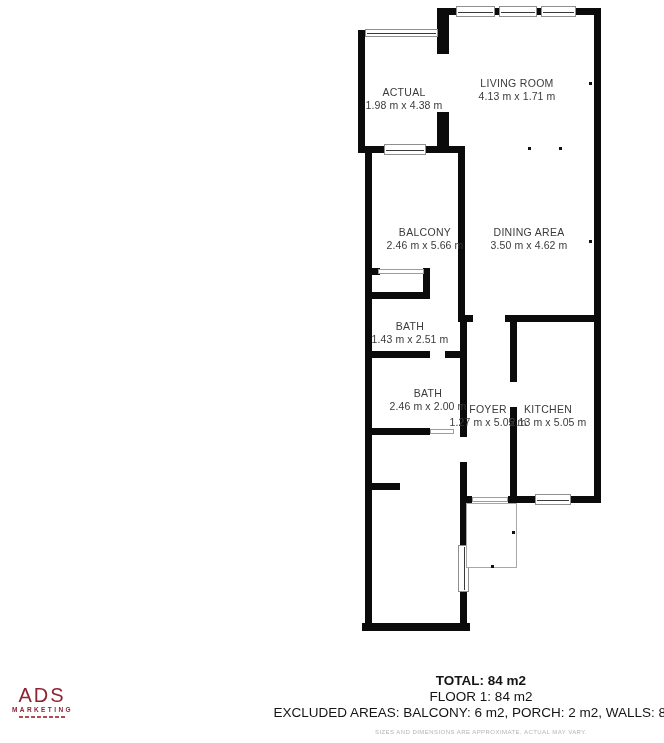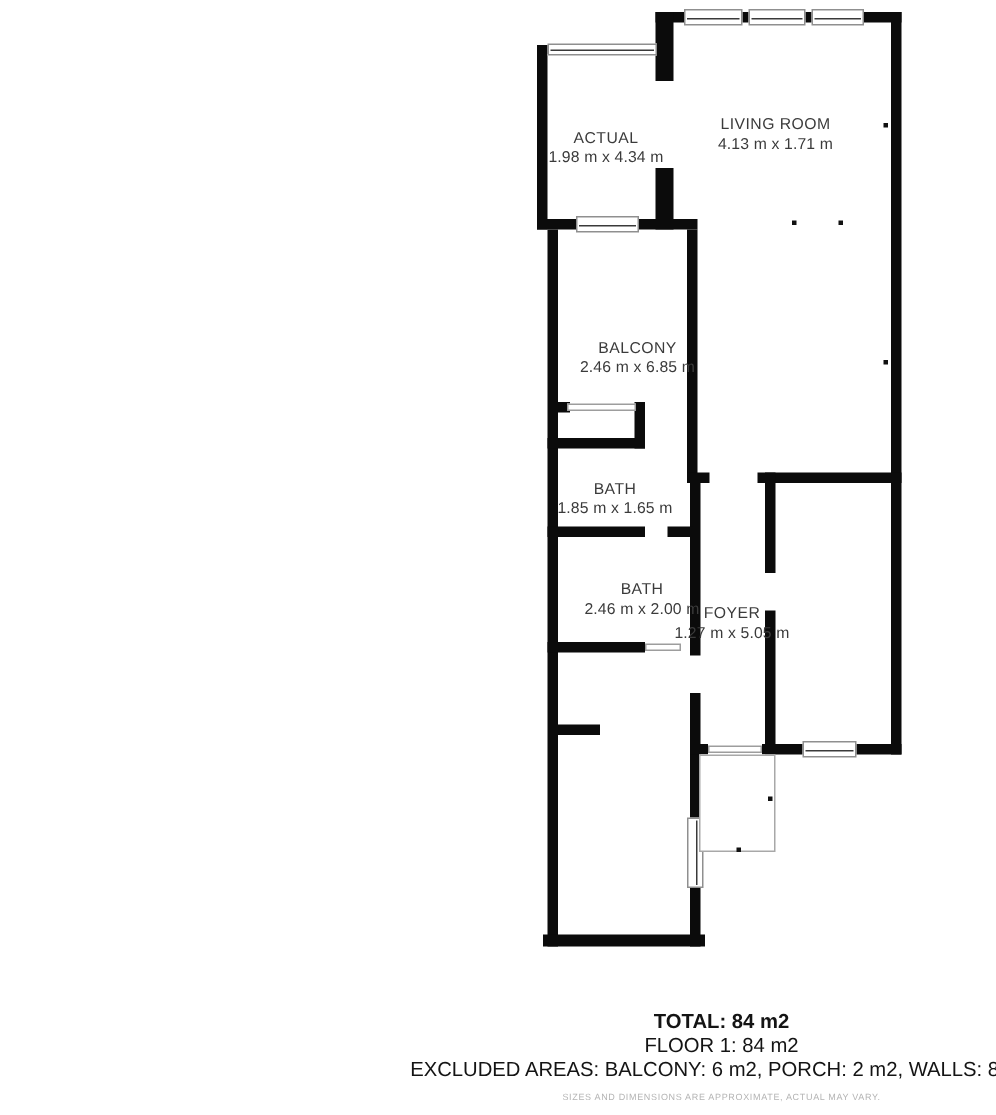--- a/index.html
+++ b/index.html
@@ -74,44 +74,57 @@
 
   <div class="dot" style="left:528px;top:147px"></div>
   <div class="dot" style="left:559px;top:147px"></div>
   <div class="dot" style="left:589px;top:82px"></div>
   <div class="dot" style="left:589px;top:240px"></div>
   <div class="dot" style="left:491px;top:565px"></div>
   <div class="dot" style="left:512px;top:531px"></div>
 
   <div class="room-label" style="left:404px;top:86px">
     <div class="rn">ACTUAL</div>
-    <div class="rd">1.98 m x 4.34 m</div>
+    <div class="rd">1.98 m x 4.38 m</div>
   </div>
   <div class="room-label" style="left:517px;top:77px">
     <div class="rn">LIVING ROOM</div>
     <div class="rd">4.13 m x 1.71 m</div>
   </div>
   <div class="room-label" style="left:425px;top:226px">
     <div class="rn">BALCONY</div>
-    <div class="rd">2.46 m x 6.85 m</div>
+    <div class="rd">2.46 m x 5.66 m</div>
+  </div>
+  <div class="room-label" style="left:529px;top:226px">
+    <div class="rn">DINING AREA</div>
+    <div class="rd">3.50 m x 4.62 m</div>
   </div>
   <div class="room-label" style="left:410px;top:320px">
     <div class="rn">BATH</div>
-    <div class="rd">1.85 m x 1.65 m</div>
+    <div class="rd">1.43 m x 2.51 m</div>
   </div>
   <div class="room-label" style="left:428px;top:387px">
     <div class="rn">BATH</div>
     <div class="rd">2.46 m x 2.00 m</div>
   </div>
   <div class="room-label" style="left:488px;top:403px">
     <div class="rn">FOYER</div>
     <div class="rd">1.27 m x 5.05 m</div>
   </div>
+  <div class="room-label" style="left:548px;top:403px">
+    <div class="rn">KITCHEN</div>
+    <div class="rd">2.13 m x 5.05 m</div>
+  </div>
 
   <div class="footer">
     <div class="total">TOTAL: 84 m2</div>
     <div class="floor">FLOOR 1: 84 m2</div>
     <div class="excluded">EXCLUDED AREAS: BALCONY: 6 m2, PORCH: 2 m2, WALLS: 8 m2</div>
   </div>
   <div class="disclaimer">SIZES AND DIMENSIONS ARE APPROXIMATE, ACTUAL MAY VARY.</div>
 
+  <div class="logo">
+    <div class="brand">ADS</div>
+    <div class="word">MARKETING</div>
+    <div class="tag"></div>
+  </div>
 
 </div>
 
 </body></html>

